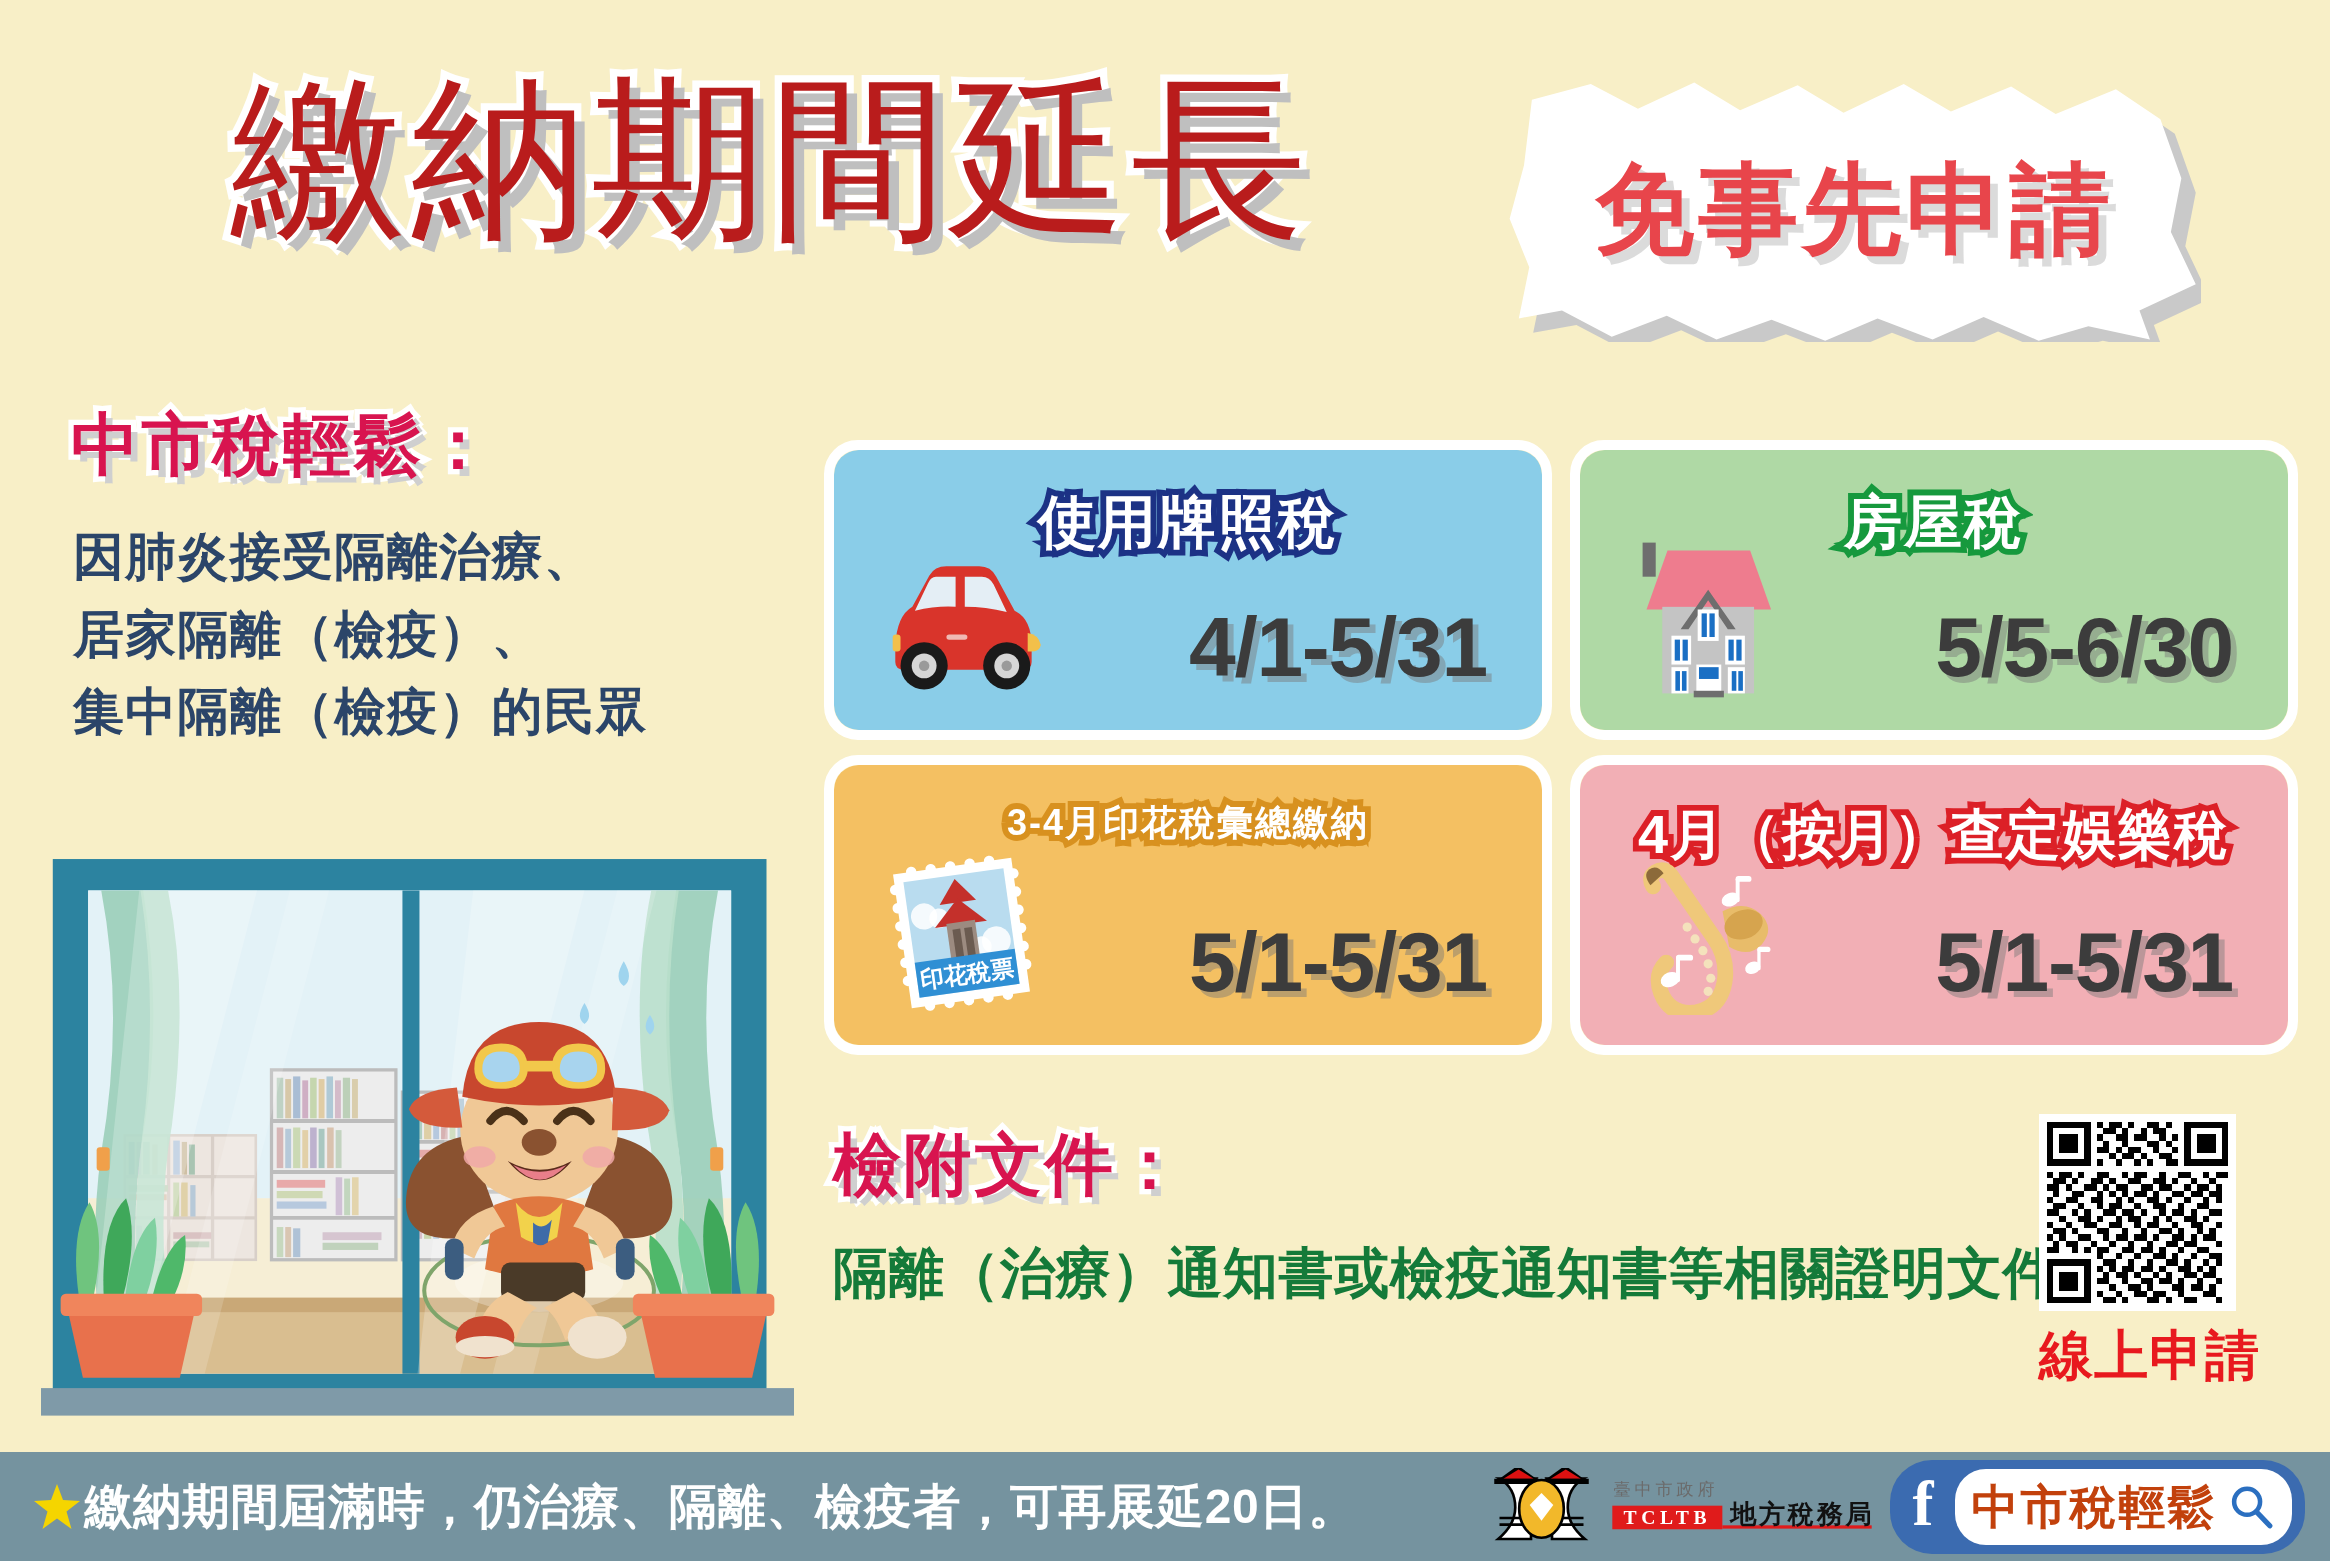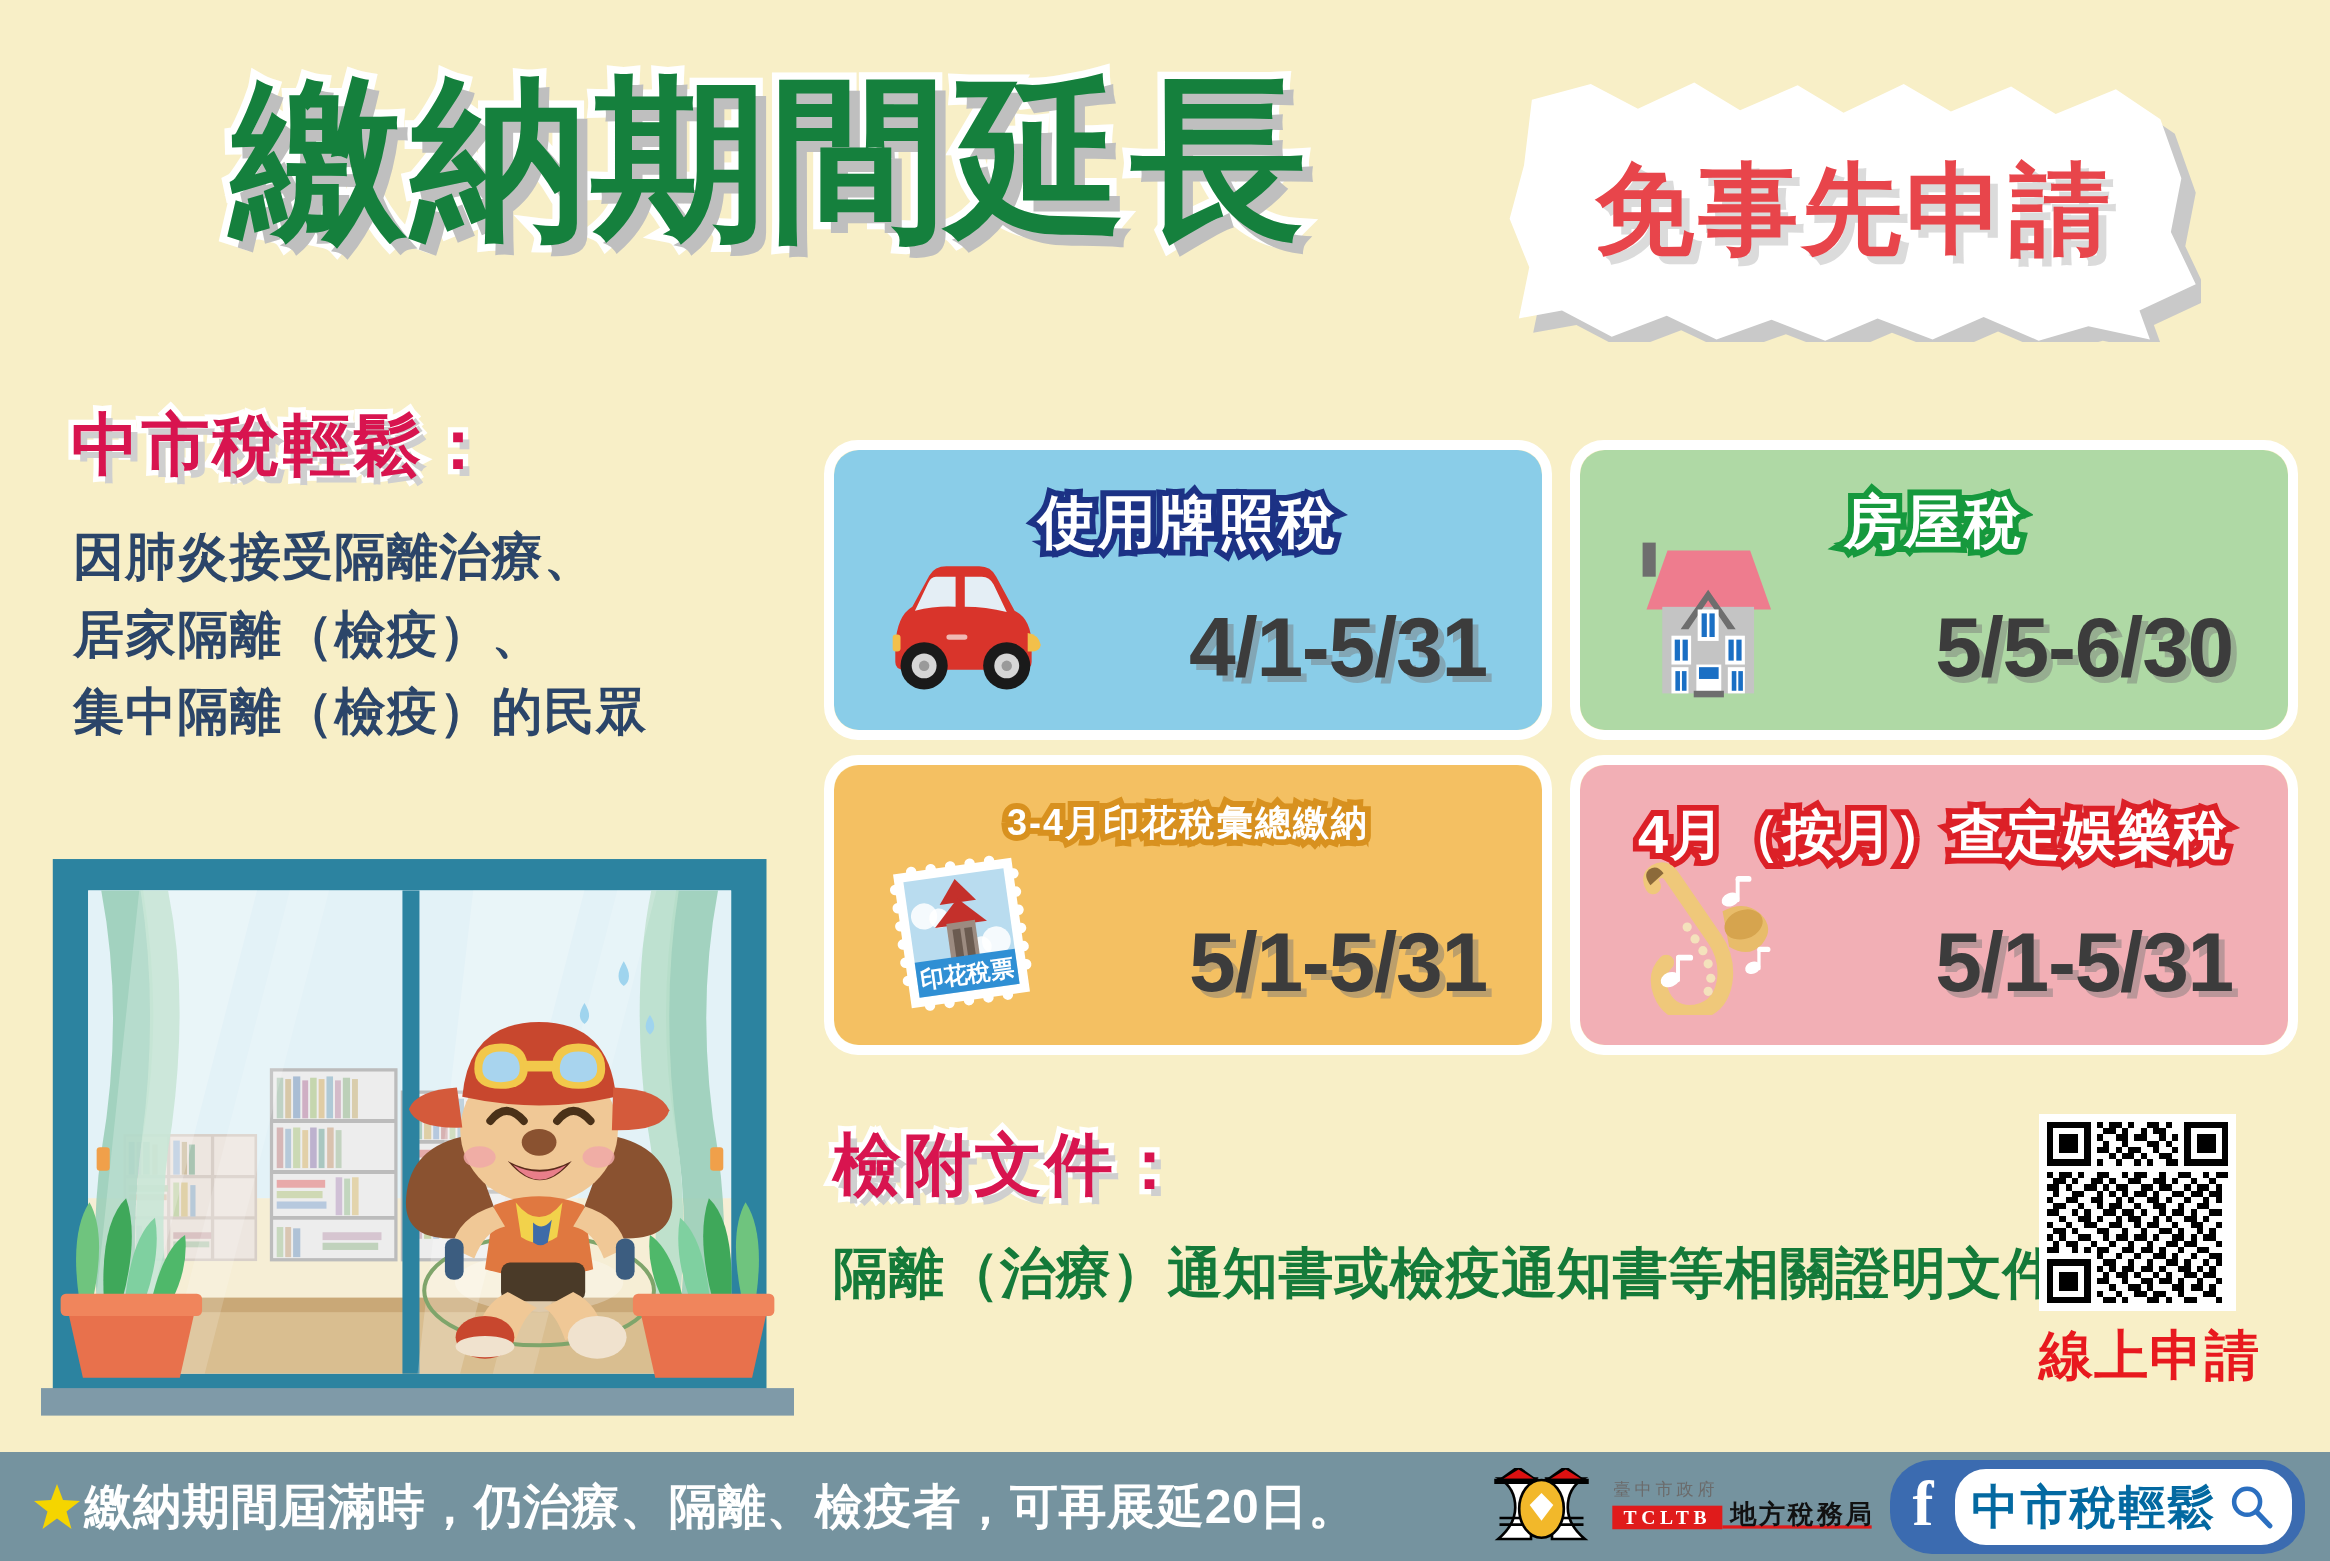--- a/index.html
+++ b/index.html
@@ -8,23 +8,23 @@
     position:relative;width:2330px;height:1562px;
     background:#F8EFC7;
     font-family:"Liberation Sans","DejaVu Sans",sans-serif;
     overflow:hidden;
   }
 
   
   .header{position:absolute;left:0;top:0;width:100%;height:367px;}
   .main-title{
     position:absolute;left:231px;top:71px;
-    font-size:176px;line-height:1;font-weight:bold;
+    font-size:176px;line-height:1;font-weight:normal;
     letter-spacing:3.9px;
-    color:#15803d;
+    color:#b91c1c;
     -webkit-text-stroke:14.4px #FFFFFF;
     paint-order:stroke fill;
     text-shadow:10.5px 10.5px 0 #BFBFBF;
     white-space:nowrap;
   }
   .burst{
     position:absolute;left:1507px;top:80px;width:694px;height:262px;
   }
   .burst svg{position:absolute;inset:0;width:100%;height:100%;}
   .burst-text{
@@ -137,21 +137,21 @@
     padding:9.2px 13px 9.2px 18.3px;gap:11.8px;
   }
   .fb-f{
     font-size:63px;font-weight:bold;color:#FFFFFF;line-height:.86;
     font-family:"Liberation Serif",serif;padding:0 9.2px 5.2px 3.9px;
   }
   .fb-box{
     background:#FFFFFF;border-radius:31px;
     padding:6.6px 17px;display:flex;align-items:center;gap:10.5px;
   }
-  .fb-text{font-size:47px;font-weight:bold;color:#0369a1;letter-spacing:2px;white-space:nowrap;}
+  .fb-text{font-size:47px;font-weight:bold;color:#c2410c;letter-spacing:2px;white-space:nowrap;}
   .fb-search{width:48px;height:48px;flex:0 0 auto;}
   .fb-search svg{width:100%;height:100%;display:block;}
 </style>
 </head>
 <body>
 
 <div class="poster">
 
   <div class="header">
     <div class="main-title">繳納期間延長</div>

